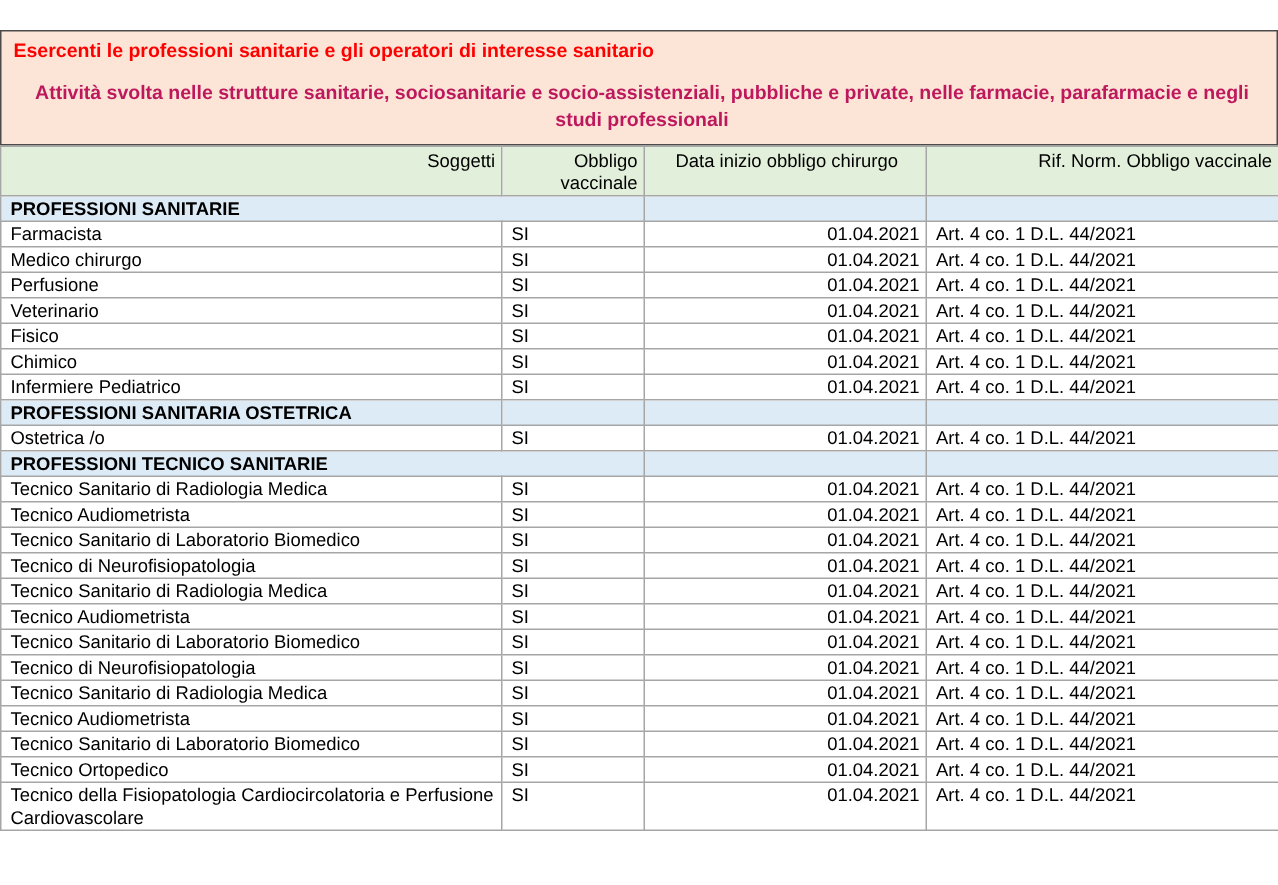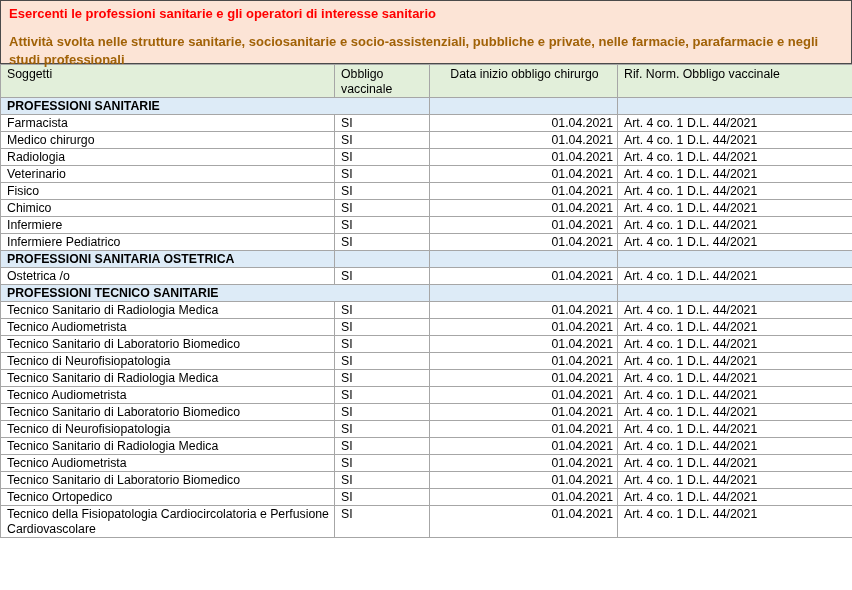--- a/index.html
+++ b/index.html
@@ -11,56 +11,58 @@
   .page {
     width: 852px;
     height: 590px;
     background: #ffffff;
     overflow: hidden;
   }
   
   .notice {
     box-sizing: border-box;
     width: 852px;
-    height: 64px;
+    height: 77px;
     background: var(--notice-bg, #fce4d6);
     border: 1px solid var(--notice-border, #4a4a4a);
     padding: 5px 8px 0 8px;
+    margin-top: 20px;
   }
   .notice-title {
     color: var(--accent-red, #ff0000);
     font-weight: bold;
     font-size: 13px;
     line-height: 16px;
   }
   .notice-subtitle {
-    color: #a16207;
+    color: #be185d;
     font-weight: bold;
     font-size: 13px;
     line-height: 18px;
     margin-top: 11px;
     width: 838px;
+    text-align: center;
   }
   
   table.vtable {
     border-collapse: collapse;
     table-layout: fixed;
     width: 852px;
     font-size: 12.3px;
     color: #000000;
   }
   table.vtable th, table.vtable td {
     border: 1px solid var(--grid-border, #a6a6a6);
     box-sizing: border-box;
     overflow: hidden;
   }
   table.vtable thead th {
     background: var(--header-bg, #e2efda);
     font-weight: normal;
-    text-align: left;
+    text-align: right;
     vertical-align: top;
     padding: 2px 4px 0 6px;
     height: 32px;
     line-height: 15px;
   }
   table.vtable thead th.center { text-align: center; }
   table.vtable td {
     height: 15.4px;
     line-height: 15px;
     padding: 1px 4px 0 6px;
@@ -110,45 +112,39 @@
           <td class="center">01.04.2021</td>
           <td>Art. 4 co. 1 D.L. 44/2021</td>
         </tr>
         <tr>
           <td>Medico chirurgo</td>
           <td>SI</td>
           <td class="center">01.04.2021</td>
           <td>Art. 4 co. 1 D.L. 44/2021</td>
         </tr>
         <tr>
-          <td>Radiologia</td>
+          <td>Perfusione</td>
           <td>SI</td>
           <td class="center">01.04.2021</td>
           <td>Art. 4 co. 1 D.L. 44/2021</td>
         </tr>
         <tr>
           <td>Veterinario</td>
           <td>SI</td>
           <td class="center">01.04.2021</td>
           <td>Art. 4 co. 1 D.L. 44/2021</td>
         </tr>
         <tr>
           <td>Fisico</td>
           <td>SI</td>
           <td class="center">01.04.2021</td>
           <td>Art. 4 co. 1 D.L. 44/2021</td>
         </tr>
         <tr>
           <td>Chimico</td>
-          <td>SI</td>
-          <td class="center">01.04.2021</td>
-          <td>Art. 4 co. 1 D.L. 44/2021</td>
-        </tr>
-        <tr>
-          <td>Infermiere</td>
           <td>SI</td>
           <td class="center">01.04.2021</td>
           <td>Art. 4 co. 1 D.L. 44/2021</td>
         </tr>
         <tr>
           <td>Infermiere Pediatrico</td>
           <td>SI</td>
           <td class="center">01.04.2021</td>
           <td>Art. 4 co. 1 D.L. 44/2021</td>
         </tr>

